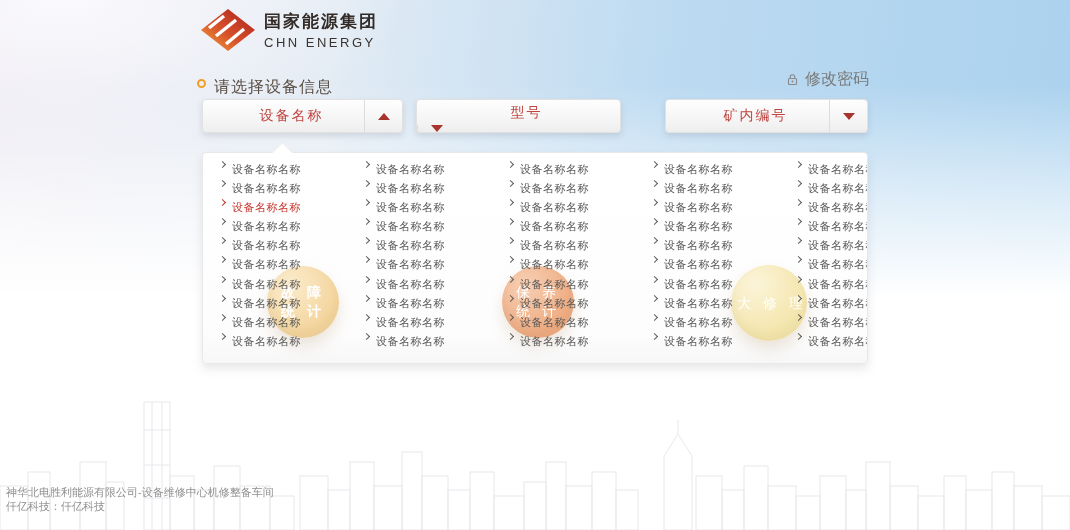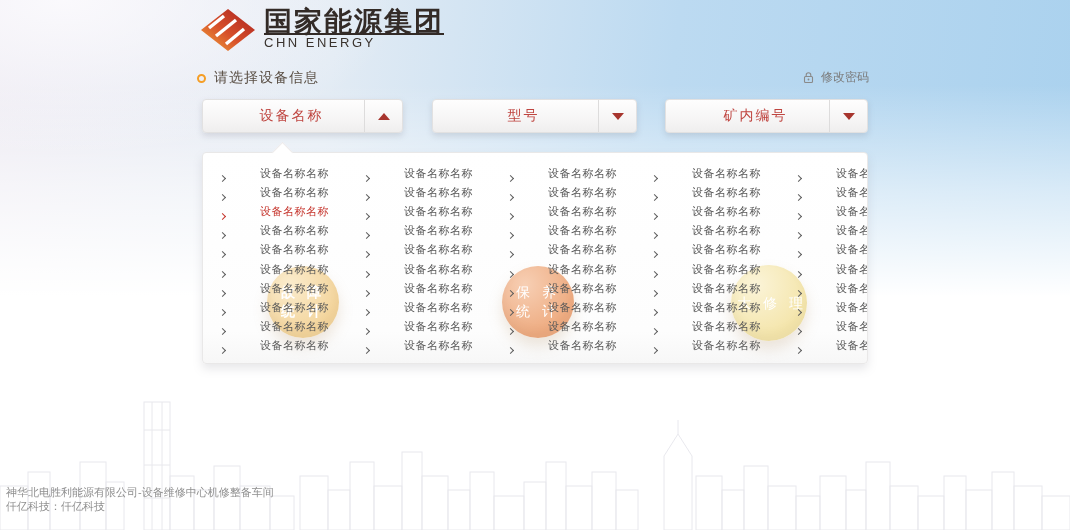--- a/index.html
+++ b/index.html
@@ -15,39 +15,39 @@
     background:
       radial-gradient(ellipse 520px 240px at 6% 0%, rgba(251,250,253,.95) 0%, rgba(251,250,253,0) 65%),
       linear-gradient(180deg, rgba(255,255,255,0) 0%, rgba(255,255,255,0) 16%, rgba(255,255,255,.55) 36%, #ffffff 56%),
       linear-gradient(97deg, #edeaf2 0%, #e2ebf4 30%, #bcdaf1 60%, #a9d1ee 100%);
   }
   
   .skyline { position:absolute; left:0; bottom:0; width:1070px; height:140px; z-index:1; opacity:.85; }
   
   .logo-wrap { position:absolute; left:200px; top:8px; z-index:3; display:flex; align-items:center; }
   .logo-mark { width:56px; height:44px; margin-right:8px; }
-  .logo-text .cn { font-size:28px; font-weight:bold; color:#332b27; letter-spacing:2px; line-height:24px;text-decoration:underline; }
+  .logo-text .cn { font-size:17px; font-weight:bold; color:#332b27; letter-spacing:2px; line-height:24px; }
   .logo-text .en { font-size:13px; font-weight:normal; color:#3a332e; letter-spacing:2.5px; line-height:17px; }
   
   .prompt { position:absolute; left:197px; top:69px; z-index:3; display:flex; align-items:center; }
   .ring-icon { width:9px; height:9px; border:2px solid #f59e26; border-radius:50%; margin-right:8px; }
-  .prompt-label { font-size:14px; color:#5a4f45; letter-spacing:1px; }
+  .prompt-label { font-size:16px; color:#5a4f45; letter-spacing:1px;margin-top:8px; }
   .pwd { position:absolute; right:201px; top:69px; z-index:3; display:flex; align-items:center; cursor:pointer; }
-  .pwd-label { font-size:12px; color:#7b7b7b; margin-left:6px; }
+  .pwd-label { font-size:16px; color:#7b7b7b; margin-left:6px; }
   
   .filter-btn {
     position:absolute; top:99px; height:34px; z-index:3;
     display:flex; align-items:stretch;
     background:linear-gradient(180deg,#fefefe 0%,#f6f5f5 60%,#efeeee 100%);
     border:1px solid #e2e1e1; border-radius:4px;
     box-shadow:0 3px 6px rgba(120,120,130,.22);
     cursor:pointer;
   }
   .fb-1 { left:202px; width:201px; }
-  .fb-2 { left:432px; width:205px; }
+  .fb-2 { left:416px; width:205px;flex-direction:column; }
   .fb-3 { left:665px; width:203px;justify-content:space-between; }
   .fb-label { flex:1; display:flex; align-items:center; justify-content:center;
     font-size:14px; color:#bf4540; letter-spacing:2px;padding-left:16px; }
   .fb-arrow-zone { width:38px; border-left:1px solid #dddcdc; display:flex; align-items:center; justify-content:center; }
   .fb-arrow { width:0; height:0; border-left:6px solid transparent; border-right:6px solid transparent; }
   .filter-btn.up .fb-arrow { border-bottom:7px solid #a7352e; }
   .filter-btn.down .fb-arrow { border-top:7px solid #a7352e; }
   
   .panel {
     position:absolute; left:202px; top:152px; width:666px; height:212px; z-index:2;
@@ -60,21 +60,21 @@
     background:#fff; border-left:1px solid #eceaea; border-top:1px solid #eceaea;
     transform:rotate(45deg); z-index:3;
   }
   .opt-grid {
     position:absolute; inset:0; z-index:2; overflow:hidden;
     padding:9px 0 0 16px;
     display:grid; grid-auto-flow:column;
     grid-template-rows:repeat(10,19.1px);
     grid-template-columns:repeat(5,144px);
   }
-  .opt { display:flex; align-items:flex-end; cursor:pointer;gap:28px; }
+  .opt { display:flex; align-items:flex-start; cursor:pointer; }
   .chev { width:5px; height:5px; border-top:1.6px solid #5d5d5d; border-right:1.6px solid #5d5d5d;
     transform:rotate(45deg); margin:0 7px 0 1px; flex:none; }
   .opt span:last-child { font-size:11px; color:#575757; letter-spacing:.5px; white-space:nowrap; }
   .opt.sel span:last-child { color:#c5342c; }
   .opt.sel .chev { border-color:#c5342c; }
   
   .wm {
     position:absolute; z-index:1; border-radius:50%;
     display:flex; flex-direction:column; align-items:center; justify-content:center;
     color:#fff; font-size:14px; letter-spacing:4px; line-height:19px;

